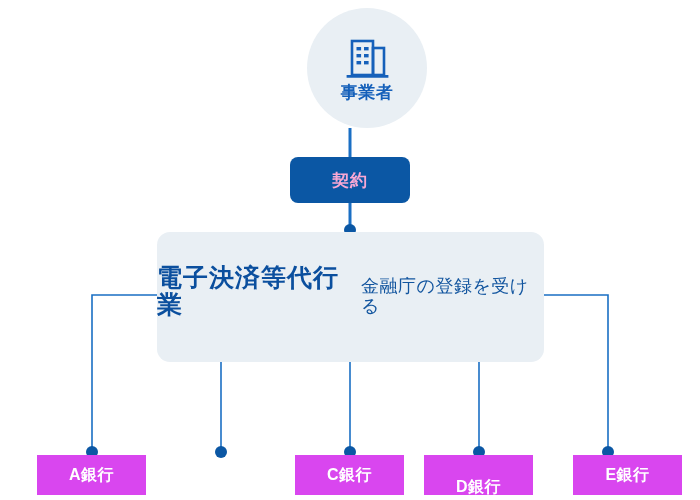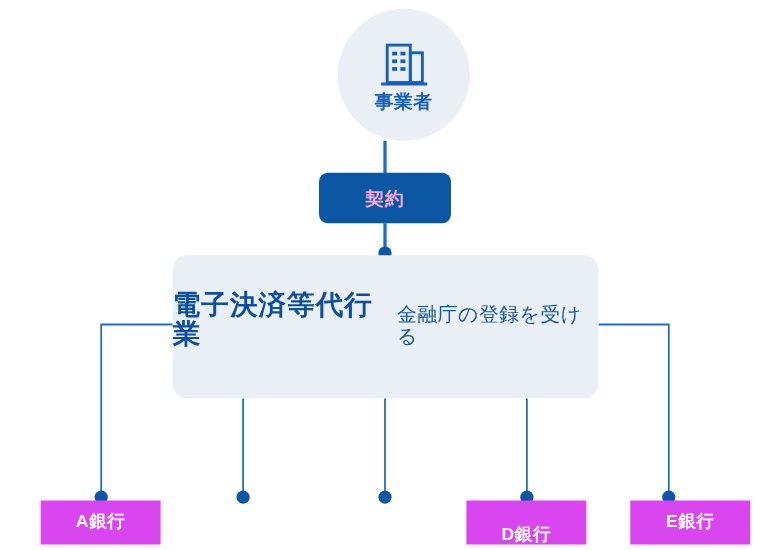--- a/index.html
+++ b/index.html
@@ -180,20 +180,23 @@
   </div>
 
   <div class="main-panel">
     <div class="main-title">電子決済等代行業</div>
     <div class="main-subtitle">金融庁の登録を受ける</div>
   </div>
 
   <div class="bank-box bank-0">
     <span class="bank-label">A銀行</span>
   </div>
+  <div class="bank-box bank-2">
+    <span class="bank-label">C銀行</span>
+  </div>
   <div class="bank-box bank-3">
     <span class="bank-label">D銀行</span>
   </div>
   <div class="bank-box bank-4">
     <span class="bank-label">E銀行</span>
   </div>
 
 </div>
 
 </body></html>

